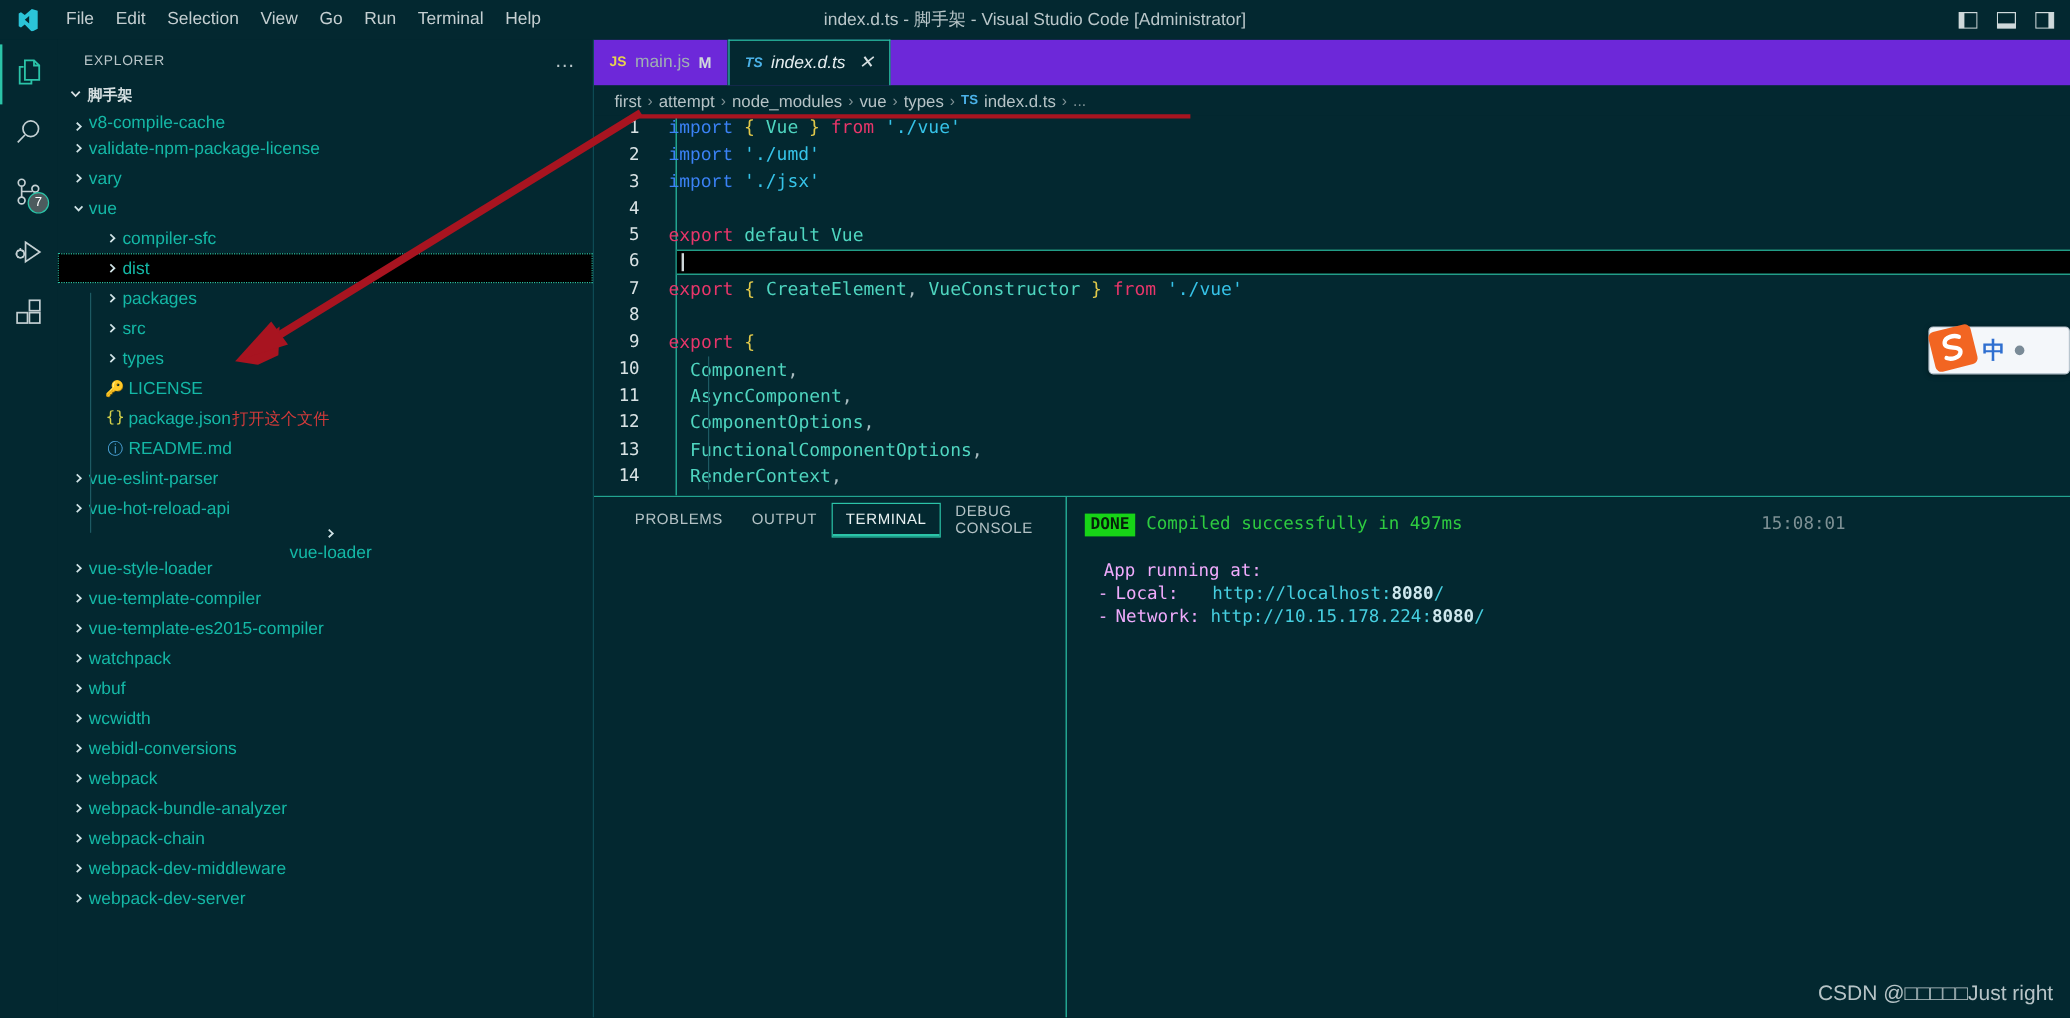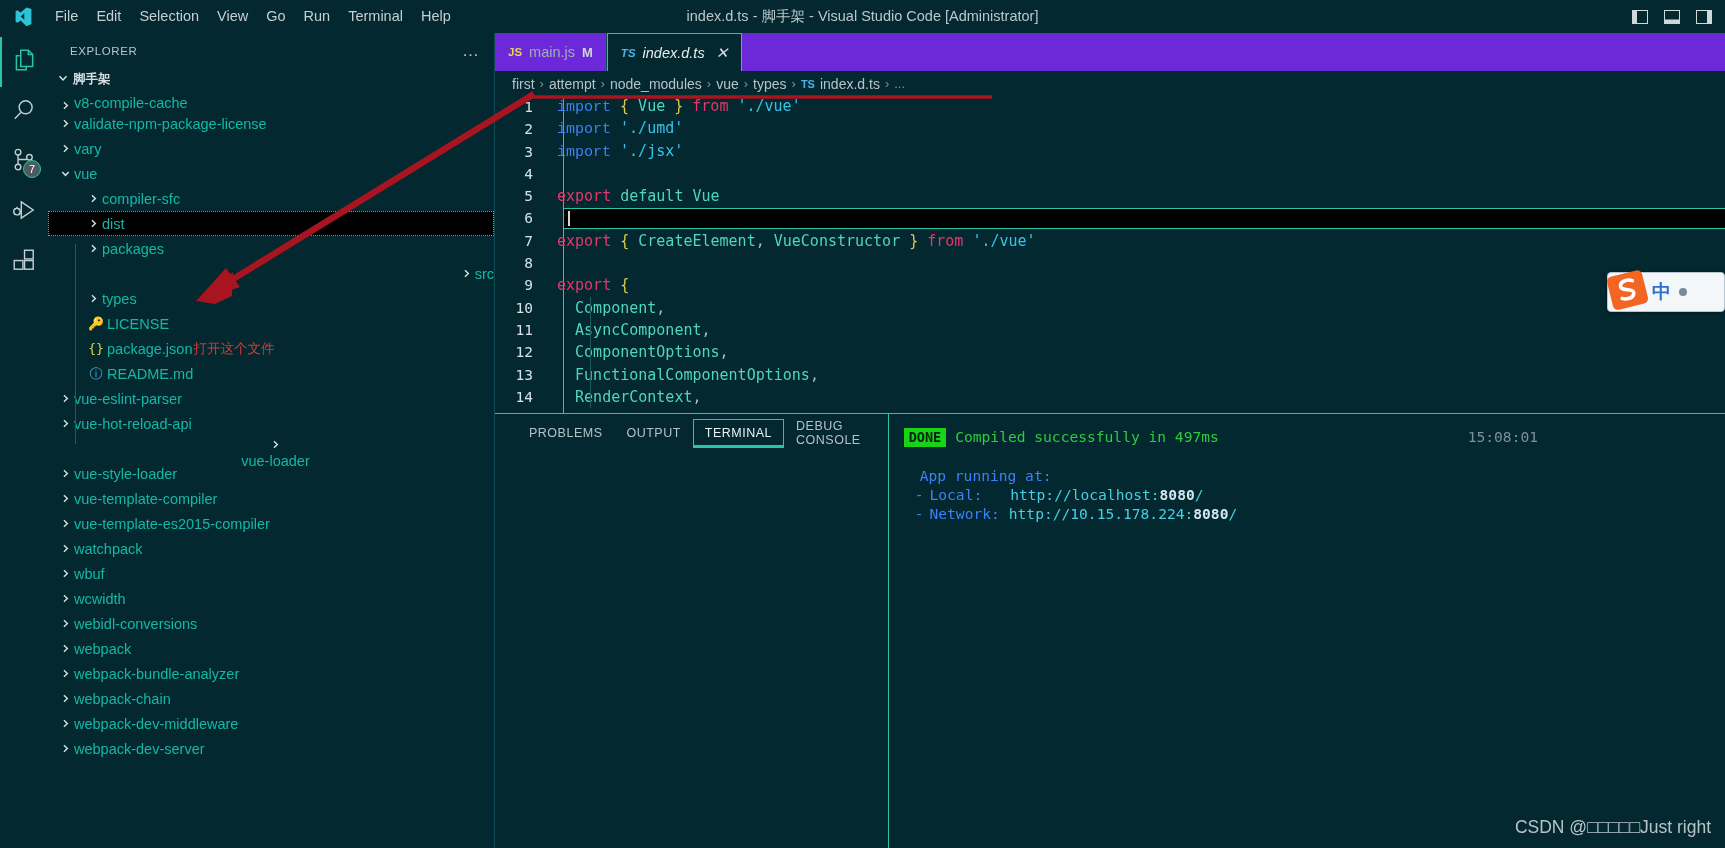--- a/index.html
+++ b/index.html
@@ -141,21 +141,21 @@
   .ptab.active::after {
     content:""; display:block; height:2px; background:#2bc4a8; margin:5px -11px -6px -11px;
   }
   .terminal {
     flex:1 1 auto; padding:13px 0 0 15px; font-family:"DejaVu Sans Mono", monospace;
     font-size:14.6px; line-height:19px; position:relative; border-left:1px solid #2bc4a8; margin-left:15px;
   }
   .term-line { display:flex; align-items:baseline; white-space:pre; }
   .done-badge { background:#17d417; color:#06220a; font-weight:bold; padding:0 5px; font-size:13.5px; }
   .t-green { color:#2ecc40; }
-  .t-white { color:#3b82f6; }
+  .t-white { color:#f0abfc; }
   .t-cyan  { color:#46cfe0; }
   .t-bold  { color:#cfe8ee; font-weight:bold; }
   .term-time { position:absolute; right:187px; top:13px; color:#7d9094; font-size:14.6px; font-family:"DejaVu Sans Mono", monospace; }
 
   
   .anno { position:absolute; left:0; top:0; width:1725px; height:848px; pointer-events:none; }
 
   
   .ime {
     position:absolute; right:0; top:272px; width:118px; height:40px;
@@ -335,21 +335,21 @@
               <span class="lbl">dist</span>
             </div>
             <div class="row" style="padding-left: 37px;">
               <span class="twisty">
                 <svg width="11" height="11" viewBox="0 0 12 12" fill="none" stroke="#cfe2e5" stroke-width="1.6">
                   <path d="M4.3 2.5L8 6l-3.7 3.5"></path>
                 </svg>
               </span>
               <span class="lbl">packages</span>
             </div>
-            <div class="row" style="padding-left: 37px; justify-content: flex-end;">
+            <div class="row" style="padding-left: 37px;">
               <span class="twisty">
                 <svg width="11" height="11" viewBox="0 0 12 12" fill="none" stroke="#cfe2e5" stroke-width="1.6">
                   <path d="M4.3 2.5L8 6l-3.7 3.5"></path>
                 </svg>
               </span>
               <span class="lbl">src</span>
             </div>
             <div class="row" style="padding-left: 37px;">
               <span class="twisty">
                 <svg width="11" height="11" viewBox="0 0 12 12" fill="none" stroke="#cfe2e5" stroke-width="1.6">

